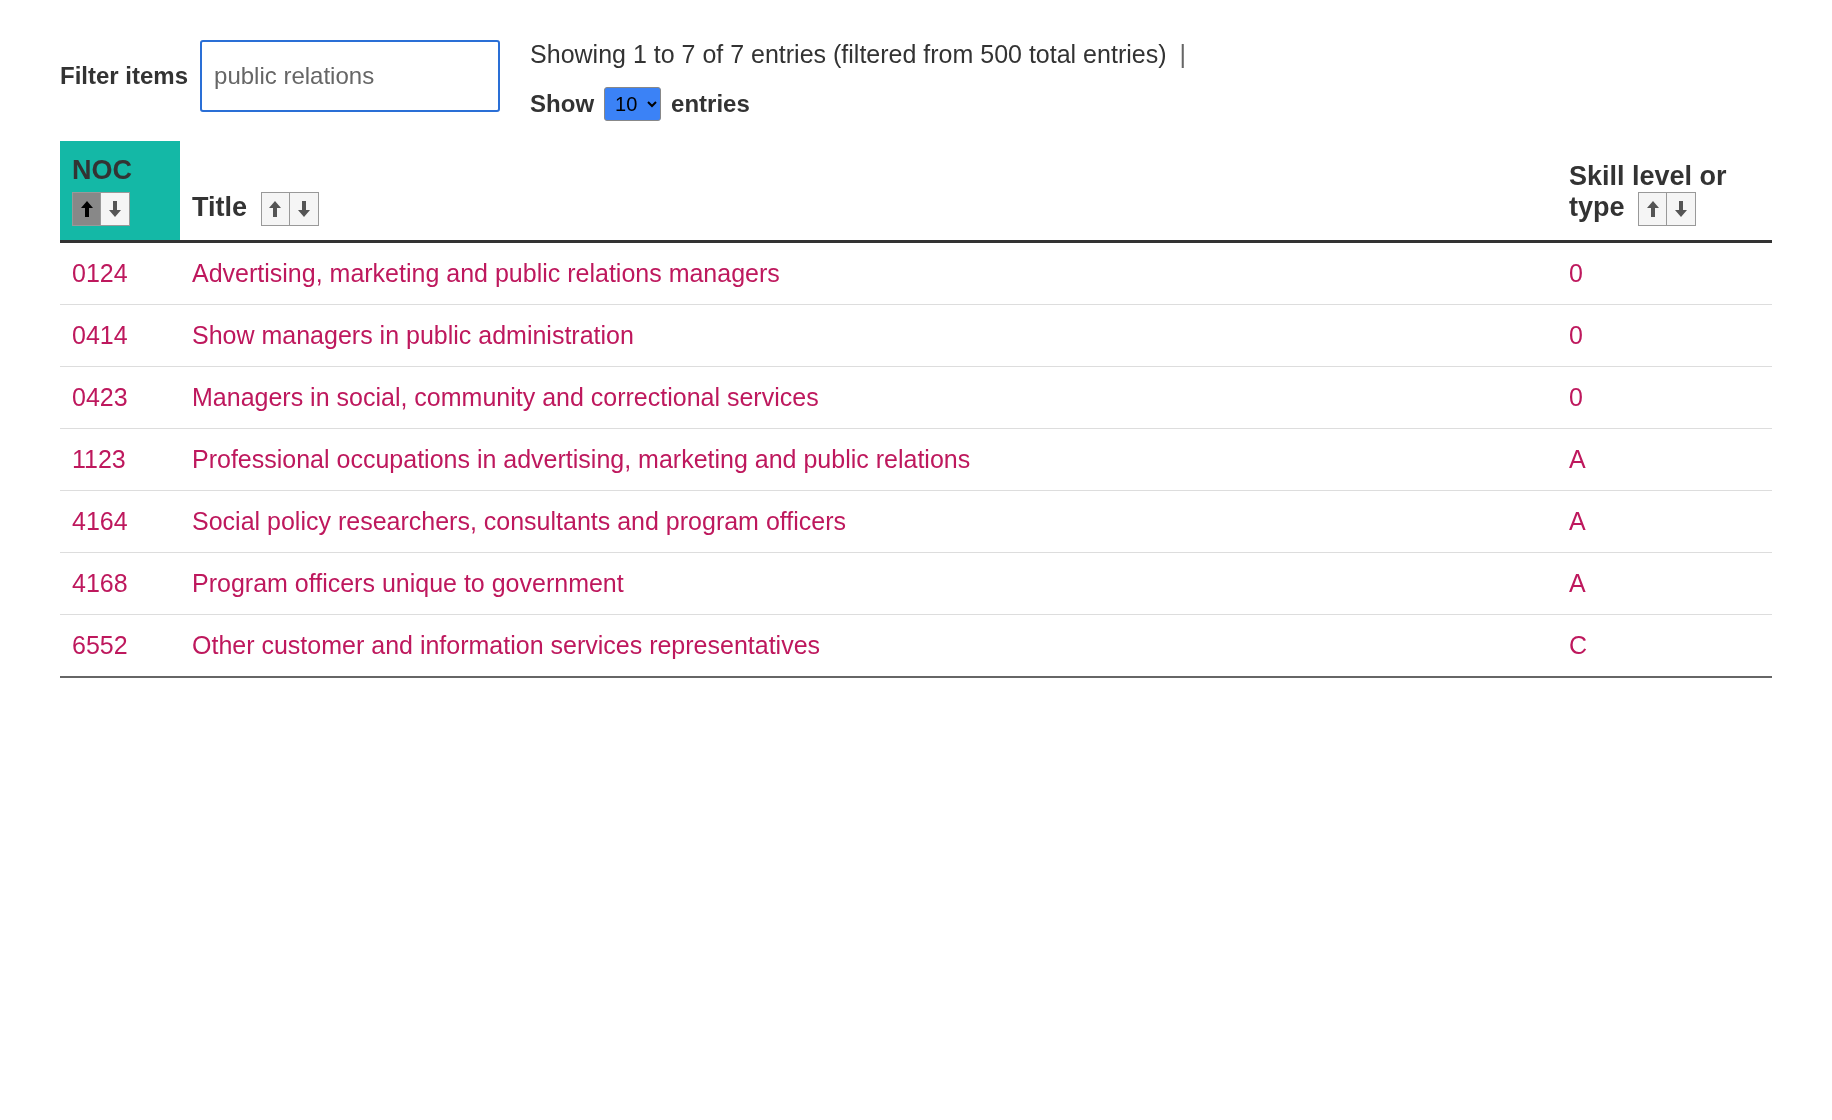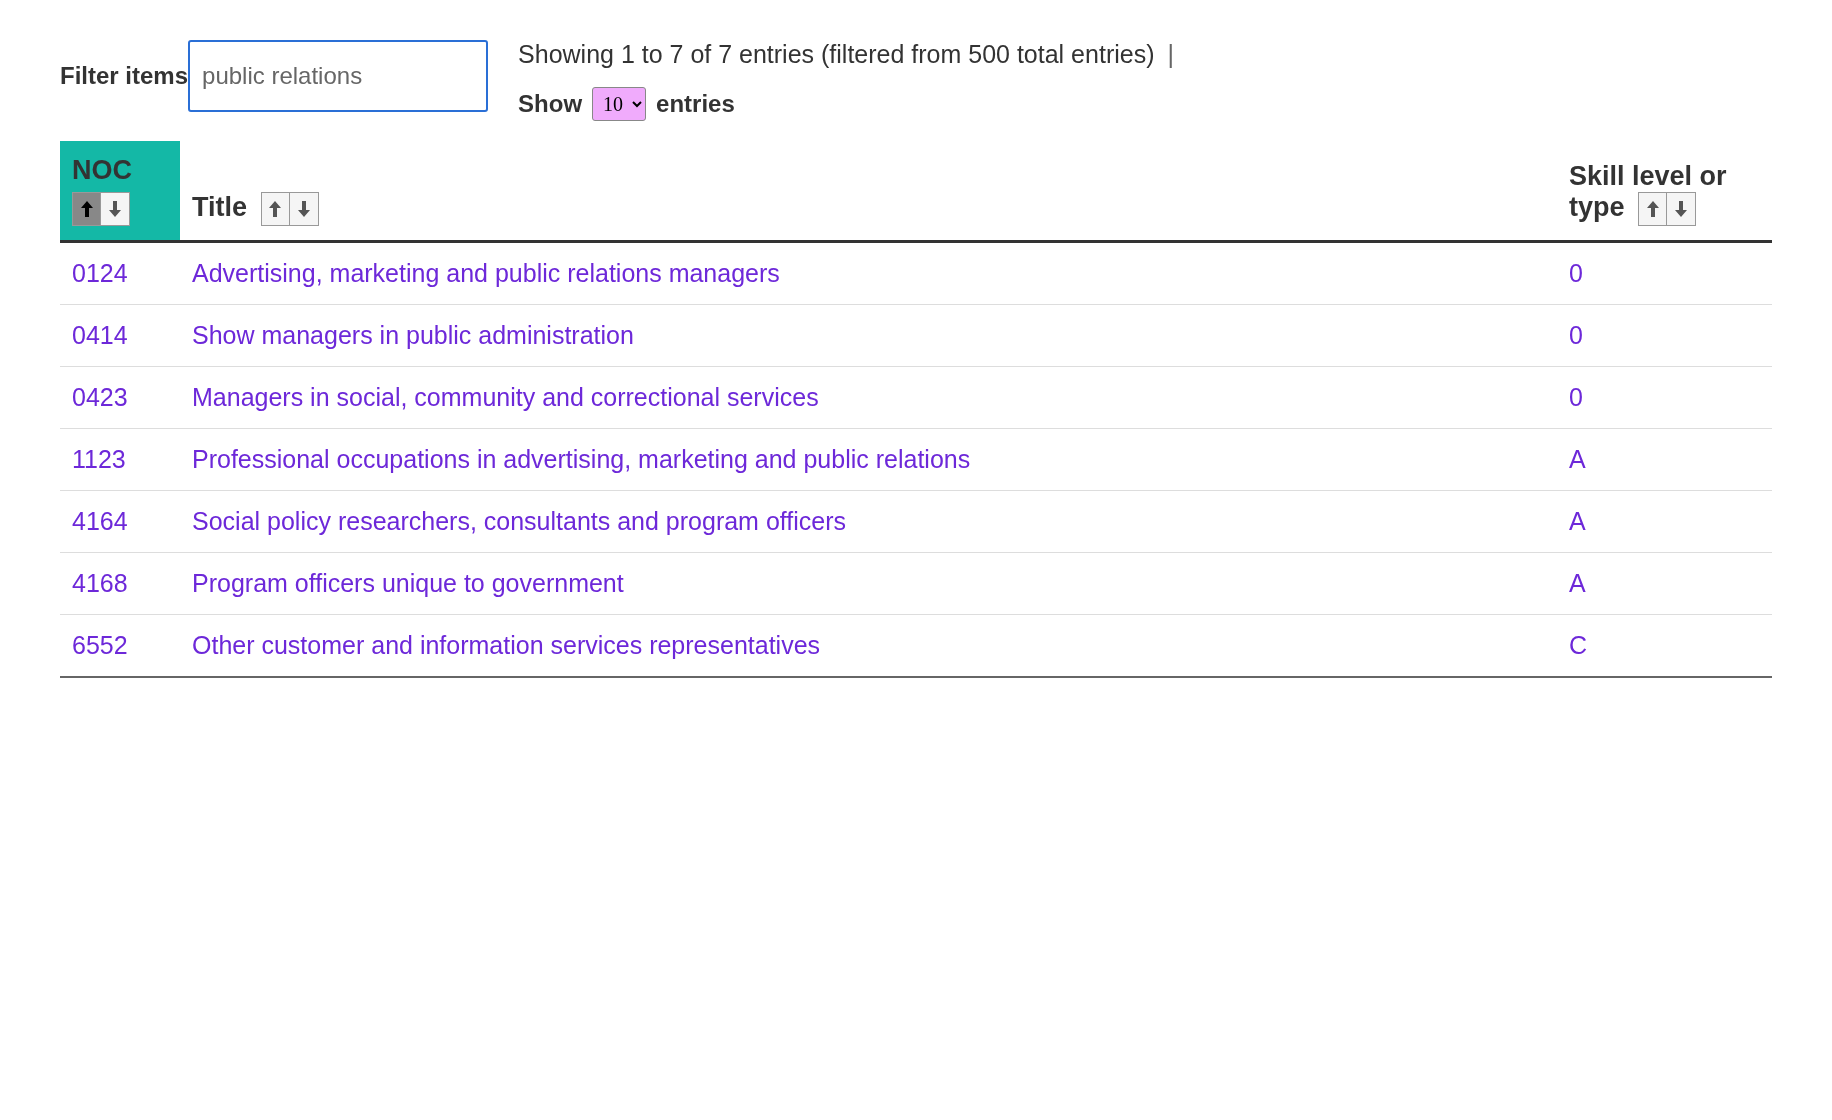--- a/index.html
+++ b/index.html
@@ -17,20 +17,21 @@
     .controls-row {
       display: flex;
       align-items: flex-start;
       gap: 30px;
       margin-bottom: 20px;
       flex-wrap: wrap;
     }
     .filter-wrap {
       display: flex;
       align-items: center;
+      gap: 12px;
     }
     .filter-label {
       font-weight: 700;
       color: #333;
     }
     .filter-input {
       border: 2px solid #2a6fd6;
       border-radius: 3px;
       padding: 20px 12px;
       font-size: 24px;
@@ -53,22 +54,22 @@
       align-items: center;
       gap: 10px;
       font-weight: 700;
       color: #333;
     }
     .entries-select {
       font-size: 20px;
       padding: 4px 6px;
       border: 1px solid #888;
       border-radius: 3px;
-      font-family: Liberation Serif, serif;
-      background: #f0abfc;
+      font-family: Liberation Sans, sans-serif;
+      background: #3b82f6;
     }
     table {
       width: 100%;
       border-collapse: collapse;
       margin-top: 15px;
     }
     thead th {
       text-align: left;
       font-weight: 700;
       font-size: 27px;
@@ -121,21 +122,21 @@
     }
     .sort-btn .arrow {
       fill: #555;
     }
     .sort-btn.active .arrow {
       fill: #000;
     }
     tbody td {
       padding: 16px 12px;
       font-size: 25px;
-      color: #6d28d9;
+      color: #be185d;
       border-bottom: 1px solid #ddd;
       vertical-align: top;
     }
     tbody tr:last-child td {
       border-bottom: 2px solid #666;
     }
     .col-noc {
       width: 120px;
     }
     .col-skill {

